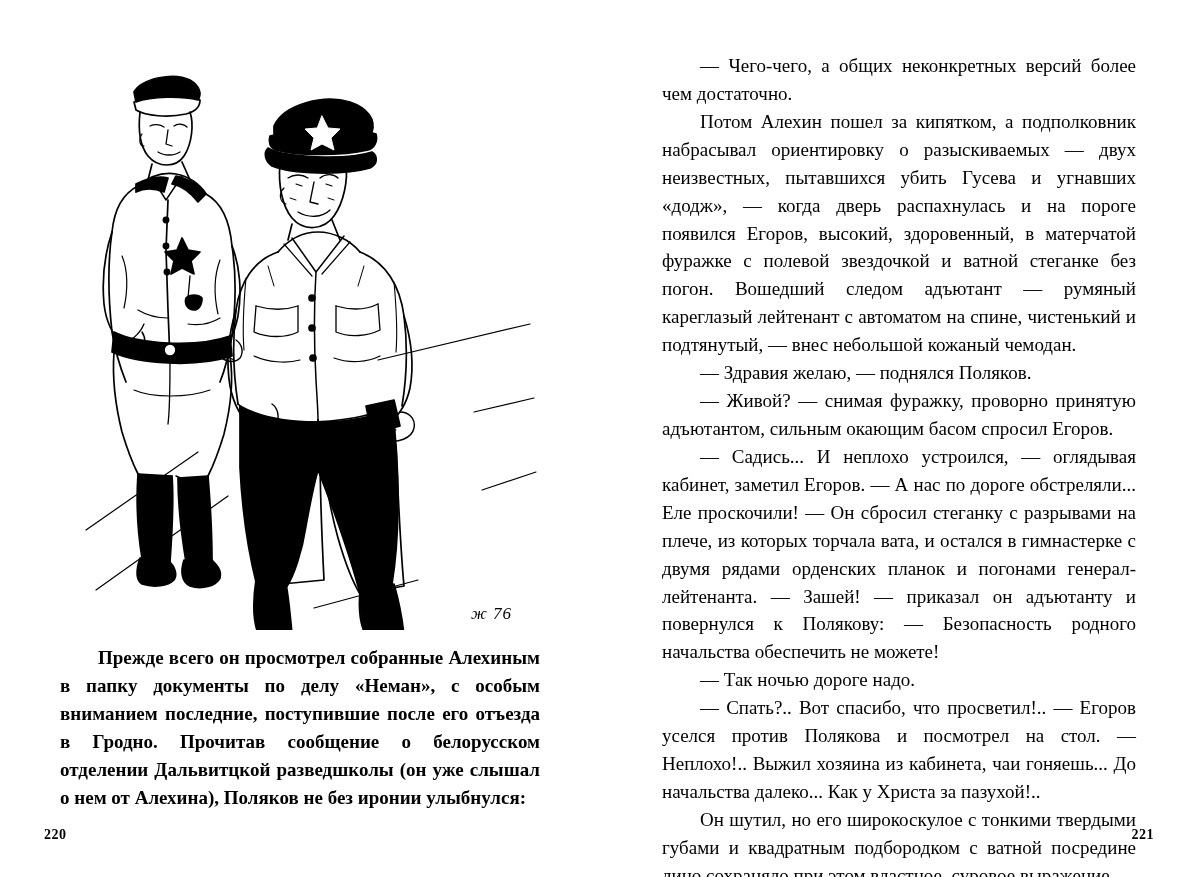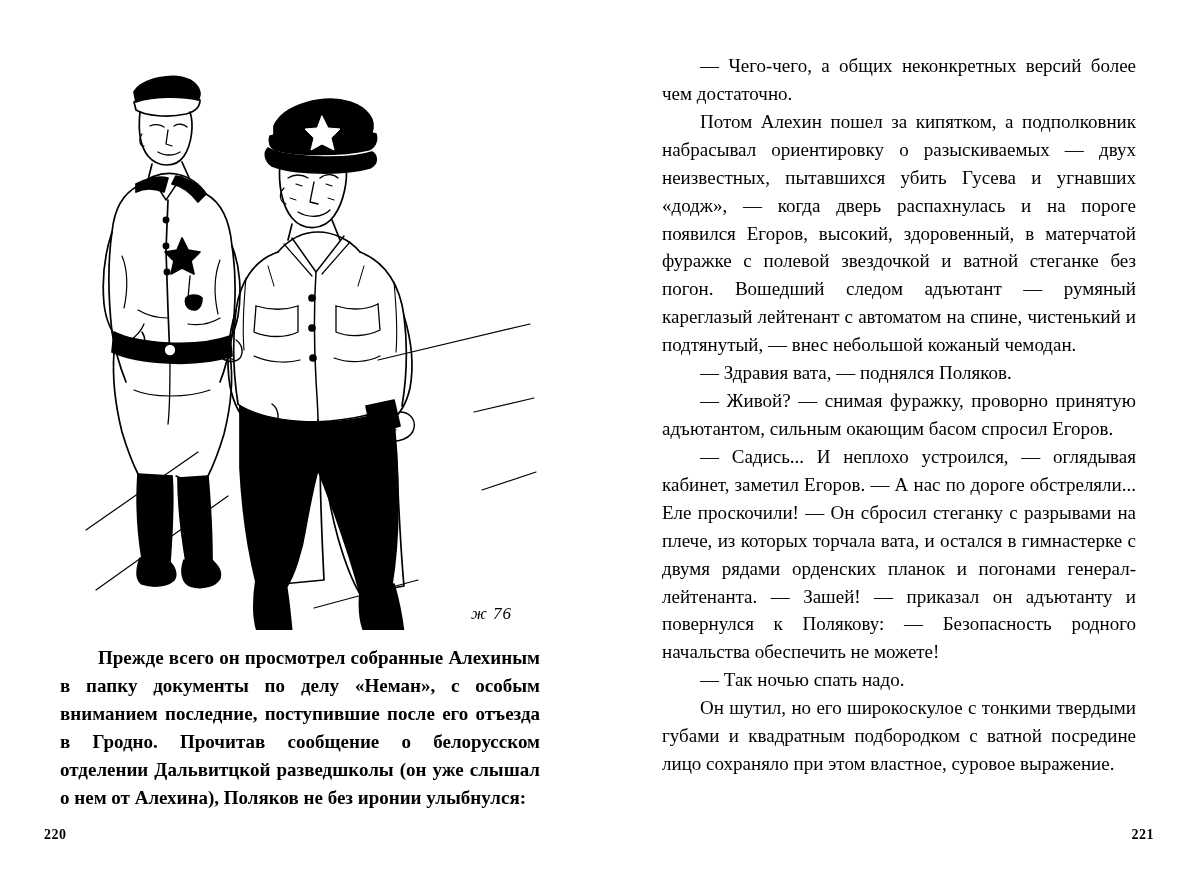--- a/index.html
+++ b/index.html
@@ -240,24 +240,25 @@
     </div>
 
     <div class="folio folio-left">220</div>
   </div>
 
   <div class="page page-right">
     <div class="right-col">
       <div class="body-text">
         <p>— Чего-чего, а общих неконкретных версий более чем достаточно.</p>
         <p>Потом Алехин пошел за кипятком, а подполковник набрасывал ориентировку о разыскиваемых — двух неизвестных, пытавшихся убить Гусева и угнавших «додж», — когда дверь распахнулась и на пороге появился Егоров, высокий, здоровенный, в матерчатой фуражке с полевой звездочкой и ватной стеганке без погон. Вошедший следом адъютант — румяный кареглазый лейтенант с автоматом на спине, чистенький и подтянутый, — внес небольшой кожаный чемодан.</p>
-        <p>— Здравия вата, — поднялся Поляков.</p>
+        <p>— Здравия желаю, — поднялся Поляков.</p>
         <p>— Живой? — снимая фуражку, проворно принятую адъютантом, сильным окающим басом спросил Егоров.</p>
         <p>— Садись... И неплохо устроился, — оглядывая кабинет, заметил Егоров. — А нас по дороге обстреляли... Еле проскочили! — Он сбросил стеганку с разрывами на плече, из которых торчала вата, и остался в гимнастерке с двумя рядами орденских планок и погонами генерал-лейтенанта. — Зашей! — приказал он адъютанту и повернулся к Полякову: — Безопасность родного начальства обеспечить не можете!</p>
-        <p>— Так ночью спать надо.</p>
+        <p>— Так ночью дороге надо.</p>
+        <p>— Спать?.. Вот спасибо, что просветил!.. — Егоров уселся против Полякова и посмотрел на стол. — Неплохо!.. Выжил хозяина из кабинета, чаи гоняешь... До начальства далеко... Как у Христа за пазухой!..</p>
         <p>Он шутил, но его широкоскулое с тонкими твердыми губами и квадратным подбородком с ватной посредине лицо сохраняло при этом властное, суровое выражение.</p>
       </div>
     </div>
 
     <div class="folio folio-right">221</div>
   </div>
 
 </div>
 
 </body></html>

